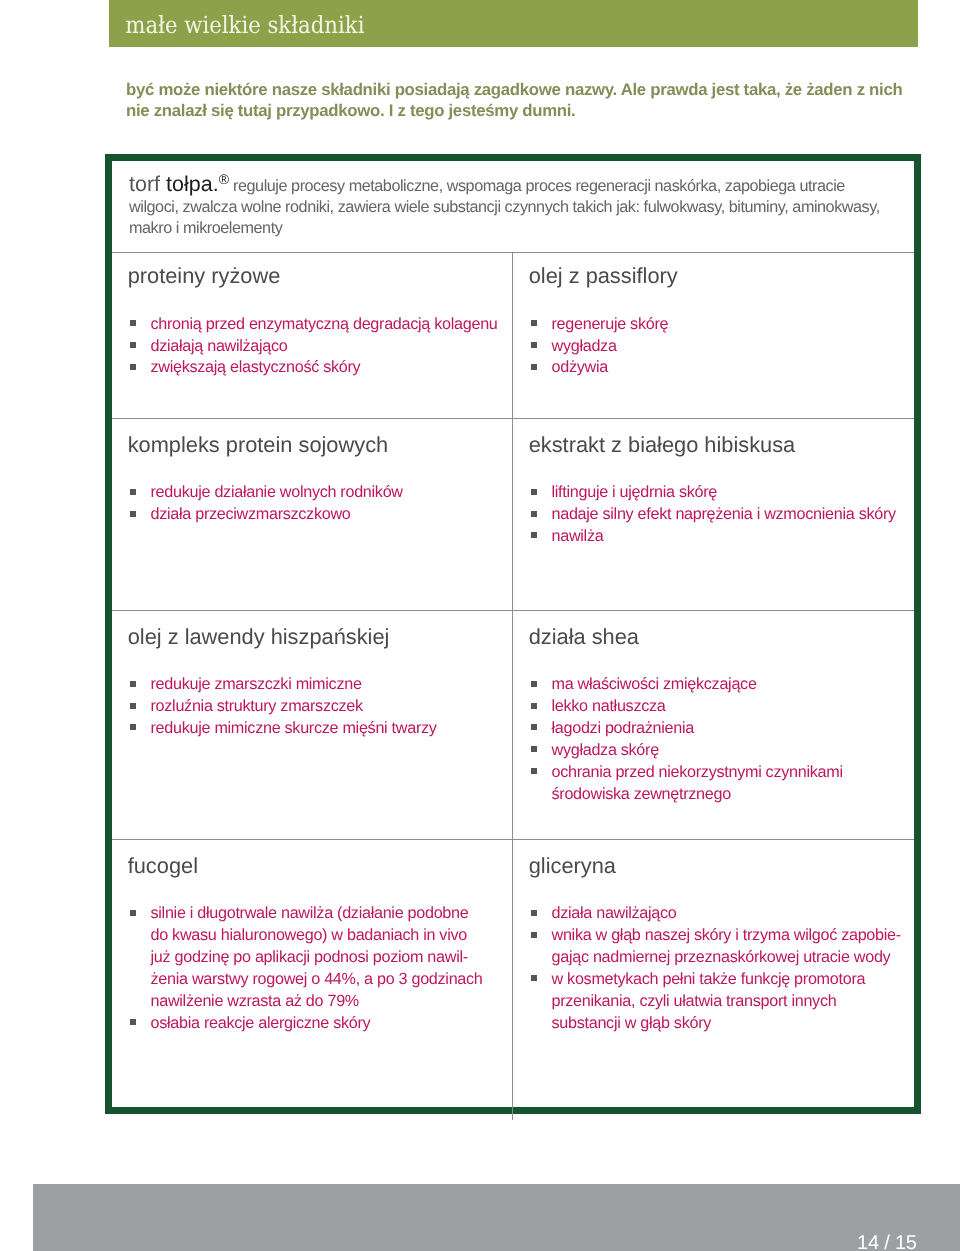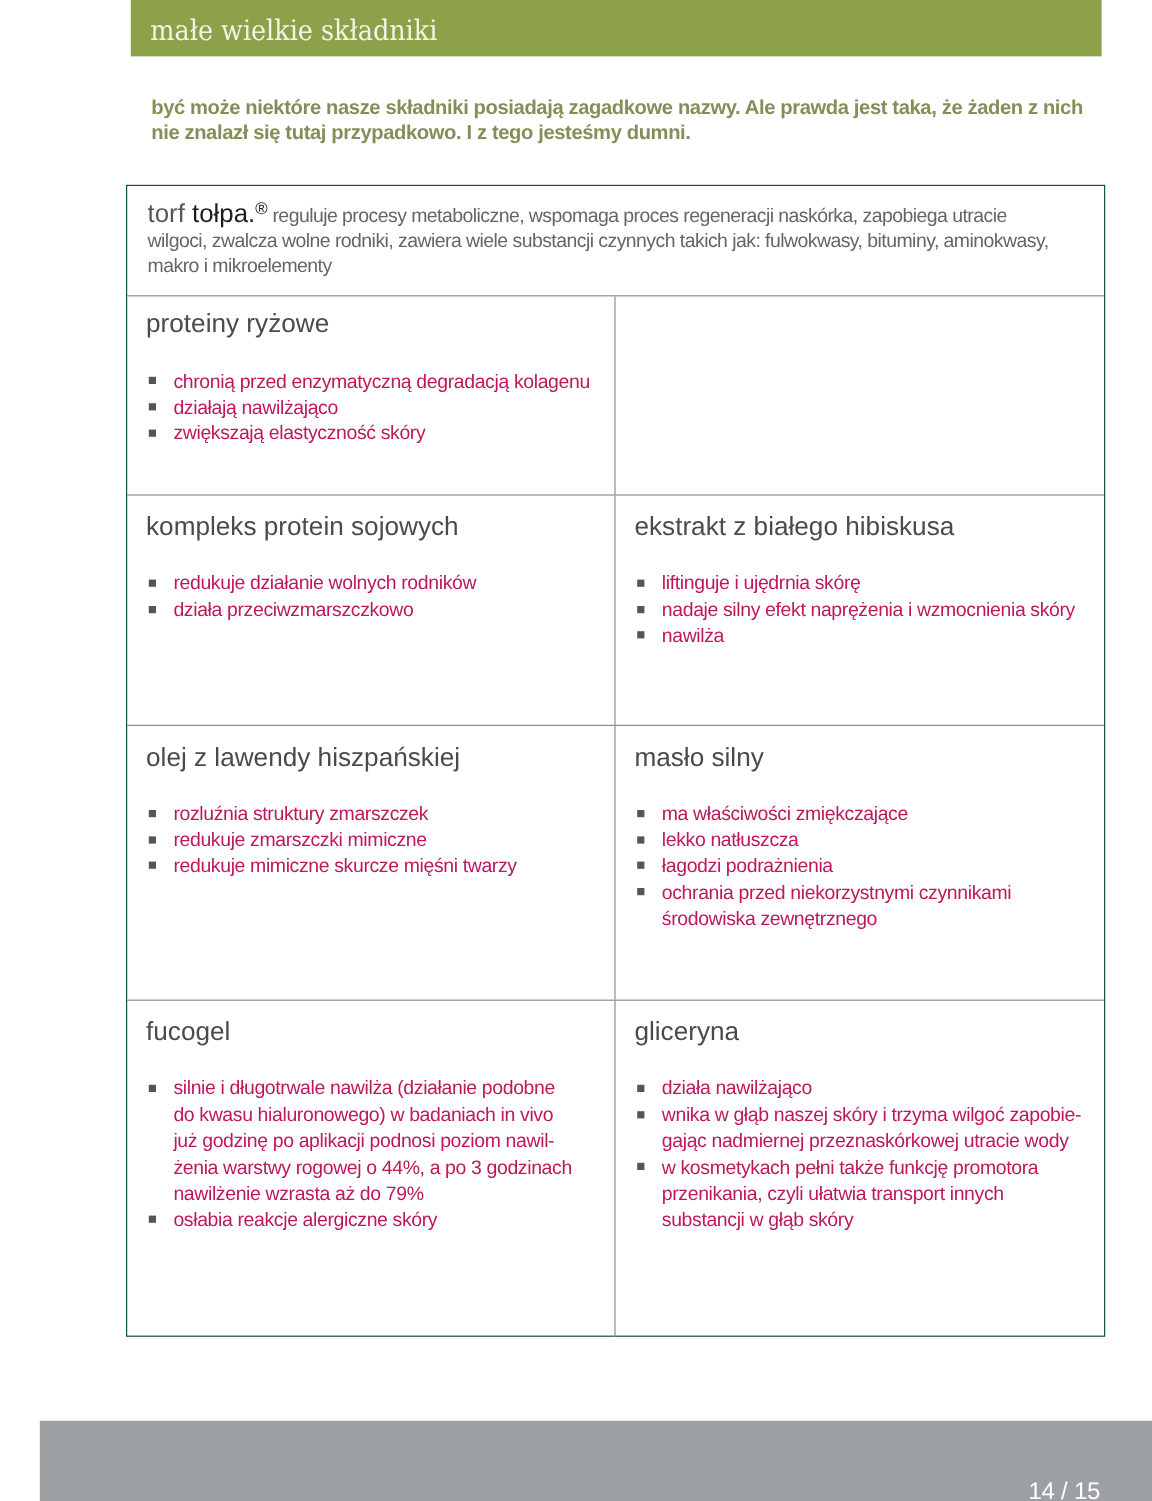--- a/index.html
+++ b/index.html
@@ -13,21 +13,21 @@
   .title-bar{position:absolute;left:76px;top:0;width:809px;height:47px;background:#8CA14A;}
   .title-text{position:absolute;left:16.3px;top:1.6px;height:47px;line-height:47px;
        font-family:"DejaVu Serif Condensed","DejaVu Serif",serif;font-size:23.6px;color:#F2F5E4;letter-spacing:0;white-space:nowrap;}
 
   
   .subtitle{position:absolute;left:93px;top:78.5px;width:790px;
        font-size:16.8px;font-weight:bold;color:#828F58;line-height:21.7px;letter-spacing:-0.3px;}
 
   
   .tbl{position:absolute;left:72px;top:154.2px;width:816px;height:960px;
-       border:1px solid #14532d;box-sizing:border-box;}
+       border:7px solid #14532d;box-sizing:border-box;}
   .row{display:flex;border-top:1px solid #8d8d8d;box-sizing:border-box;}
   .row.first{border-top:none;}
   .r0{height:90.5px;} .r1{height:166.5px;} .r2{height:192px;} .r3{height:229px;} .r4{height:280.5px;}
   .cell{box-sizing:border-box;position:relative;height:100%;}
   .cell.l{width:407px;border-right:1px solid #8d8d8d;}
   .cell.r{width:407px;}
   .cell.full{width:814px;}
 
   .intro{position:absolute;left:17px;top:12.5px;width:757px;
        font-size:16.2px;color:#656567;line-height:21.3px;letter-spacing:-0.45px;}
@@ -72,20 +72,28 @@
 
     <div class="row r1">
       <div class="cell l">
         <h2>proteiny ryżowe</h2>
         <ul>
           <li>chronią przed enzymatyczną degradacją kolagenu</li>
           <li>działają nawilżająco</li>
           <li>zwiększają elastyczność skóry</li>
         </ul>
       </div>
+      <div class="cell r">
+        <h2>olej z passiflory</h2>
+        <ul>
+          <li>regeneruje skórę</li>
+          <li>wygładza</li>
+          <li>odżywia</li>
+        </ul>
+      </div>
     </div>
 
     <div class="row r2">
       <div class="cell l">
         <h2>kompleks protein sojowych</h2>
         <ul>
           <li>redukuje działanie wolnych rodników</li>
           <li>działa przeciwzmarszczkowo</li>
         </ul>
       </div>
@@ -96,31 +104,32 @@
           <li>nadaje silny efekt naprężenia i wzmocnienia skóry</li>
           <li>nawilża</li>
         </ul>
       </div>
     </div>
 
     <div class="row r3">
       <div class="cell l">
         <h2>olej z lawendy hiszpańskiej</h2>
         <ul>
+          <li>redukuje zmarszczki mimiczne</li>
           <li>rozluźnia struktury zmarszczek</li>
-          <li>redukuje zmarszczki mimiczne</li>
           <li>redukuje mimiczne skurcze mięśni twarzy</li>
         </ul>
       </div>
       <div class="cell r">
-        <h2>masło silny</h2>
+        <h2>działa shea</h2>
         <ul>
           <li>ma właściwości zmiękczające</li>
           <li>lekko natłuszcza</li>
           <li>łagodzi podrażnienia</li>
+          <li>wygładza skórę</li>
           <li>ochrania przed niekorzystnymi czynnikami<br>środowiska zewnętrznego</li>
         </ul>
       </div>
     </div>
 
     <div class="row r4">
       <div class="cell l">
         <h2>fucogel</h2>
         <ul>
           <li>silnie i długotrwale nawilża (działanie podobne<br>do kwasu hialuronowego) w badaniach in vivo<br>już godzinę po aplikacji podnosi poziom nawil-<br>żenia warstwy rogowej o 44%, a po 3 godzinach<br>nawilżenie wzrasta aż do 79%</li>

